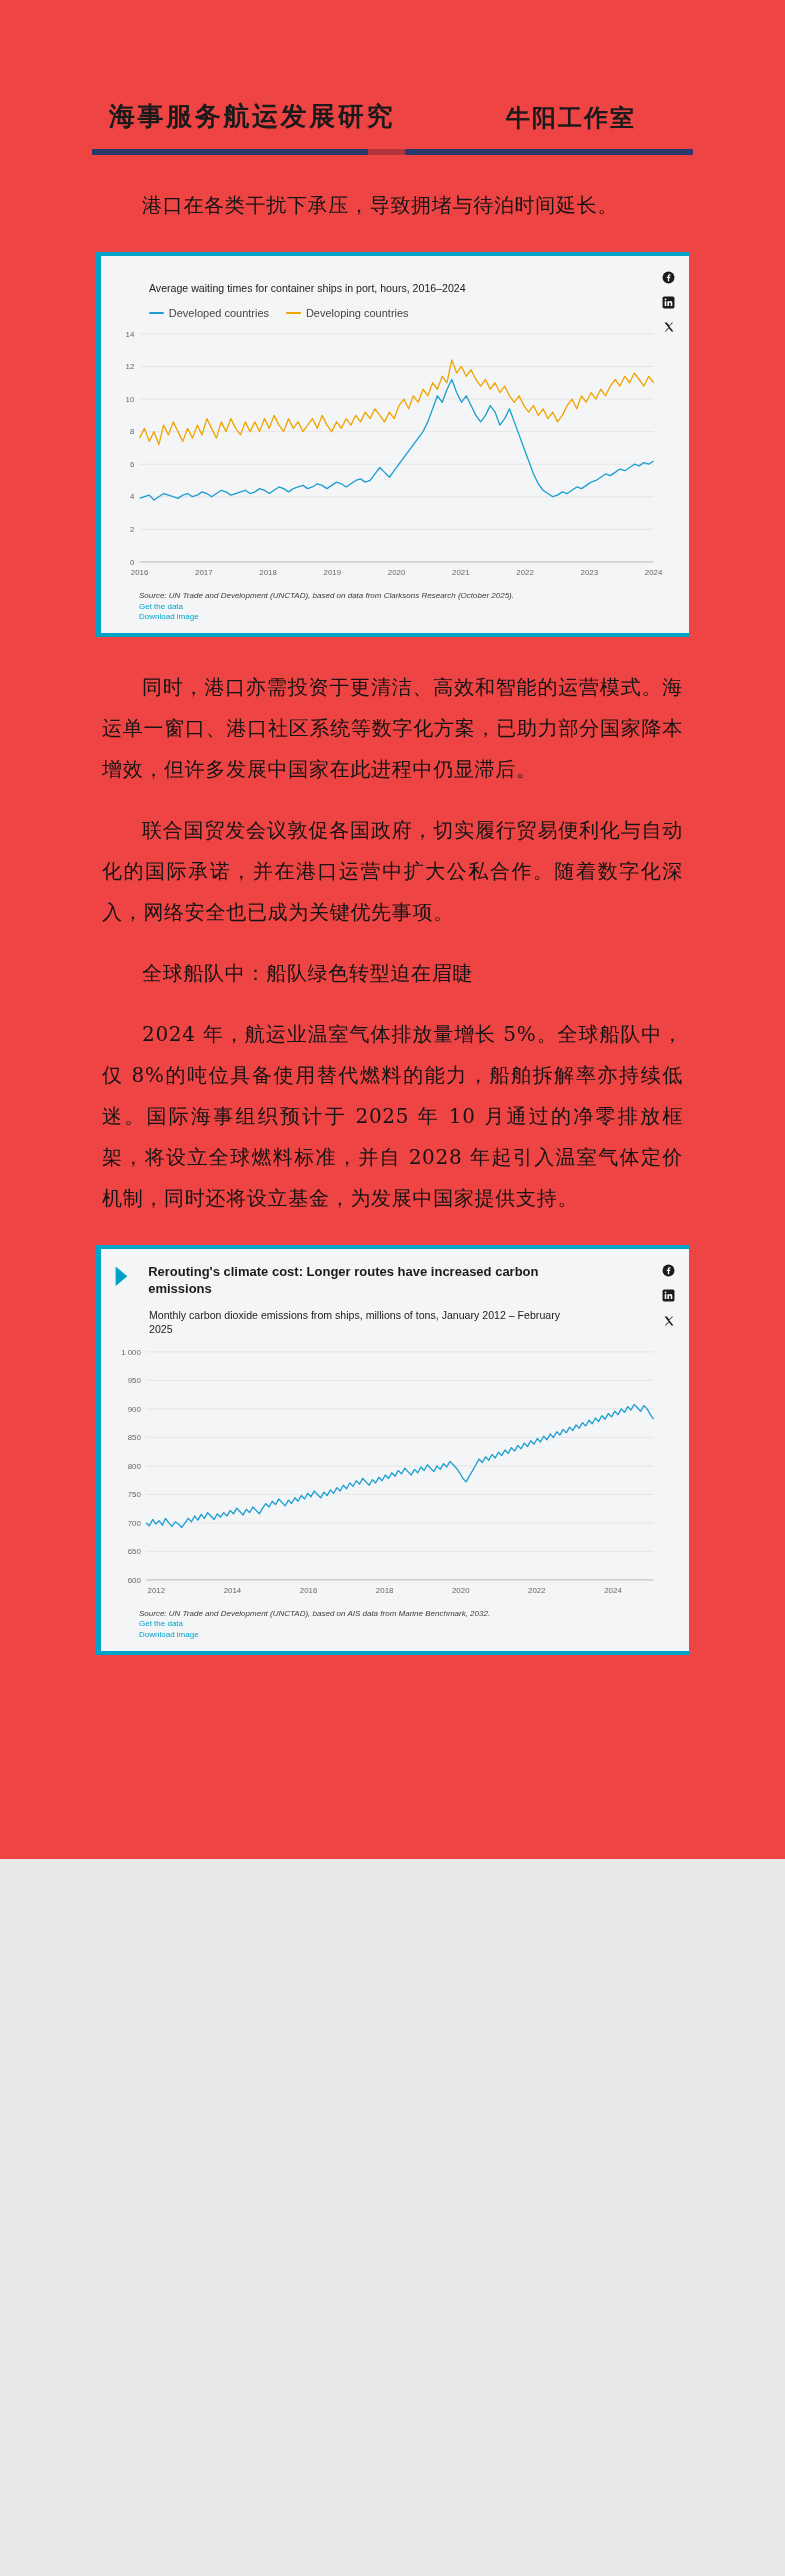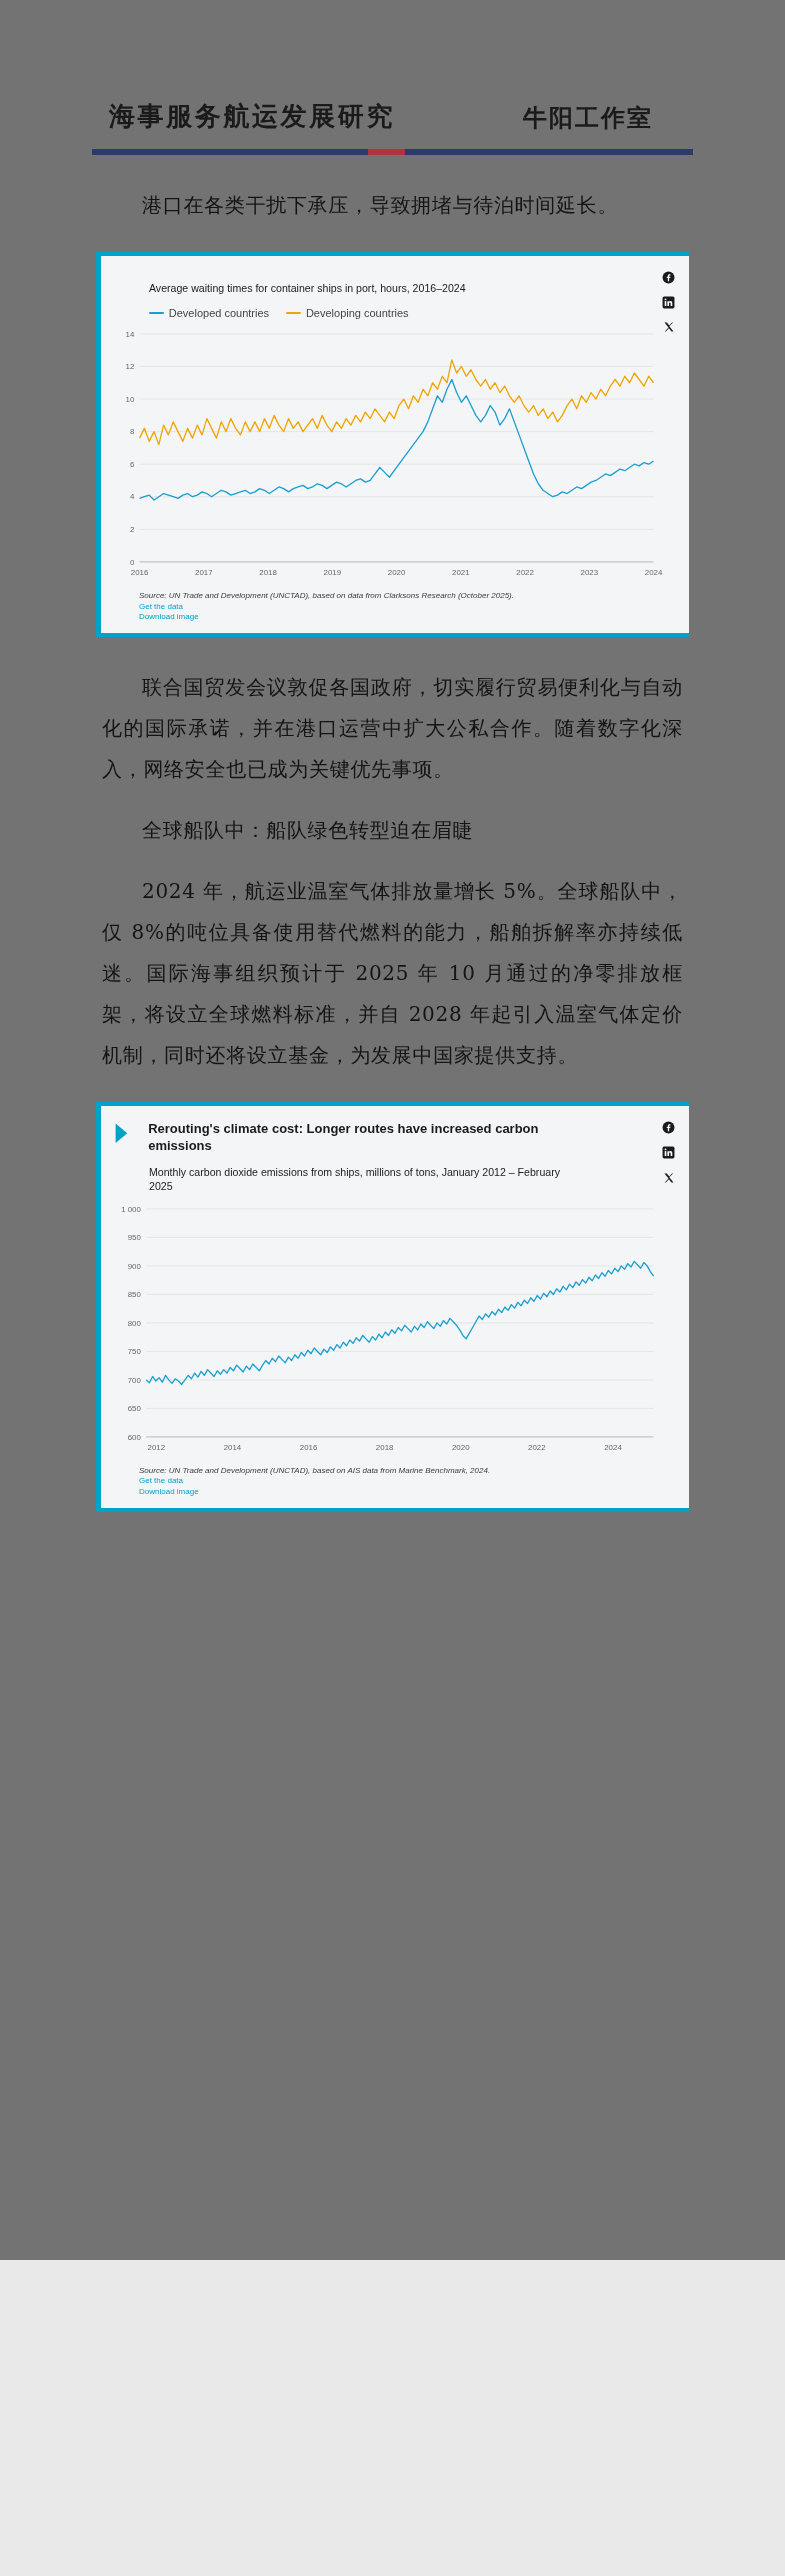--- a/index.html
+++ b/index.html
@@ -5,23 +5,23 @@
   html, body {
     margin: 0;
     padding: 0;
     background: #e9e9e9;
   }
   body {
     font-family: "Liberation Sans", sans-serif;
   }
   .page {
     width: 785px;
-    height: 2260px;
+    height: 1859px;
     margin: 0 auto;
-    background: #737373;
+    background: #ef4444;
     position: relative;
     overflow: hidden;
     box-sizing: border-box;
   }
   
   .header {
     padding: 99px 0 0 0;
   }
   .header-row {
     display: flex;
@@ -38,21 +38,21 @@
     white-space: nowrap;
   }
   .header-studio {
     font-family: "DejaVu Serif", serif;
     font-size: 24px;
     font-weight: 700;
     letter-spacing: 2px;
     color: #1a1a1a;
     white-space: nowrap;
     margin-left: auto;
-    margin-right: 23px;
+    margin-right: 40px;
   }
   .header-rule {
     margin: 14.5px 92px 0 92px;
     height: 6px;
     position: relative;
   }
   .header-rule .bar-left {
     position: absolute;
     left: 0; top: 0;
     width: 46%;
@@ -284,20 +284,21 @@
           <path d="M40.0,170.2 L47.3,155.3 L54.6,175.1 L61.9,160.3 L69.2,180.1 L76.4,150.4 L83.7,165.2 L91.0,145.5 L98.3,160.3 L105.6,175.1 L112.9,155.3 L120.2,170.2 L127.5,150.4 L134.8,165.2 L142.1,140.5 L149.3,155.3 L156.6,170.2 L163.9,145.5 L171.2,160.3 L178.5,140.5 L185.8,155.3 L193.1,165.2 L200.4,145.5 L207.7,160.3 L215.0,145.5 L222.2,160.3 L229.5,140.5 L236.8,155.3 L244.1,135.6 L251.4,150.4 L258.7,160.3 L266.0,140.5 L273.3,155.3 L280.6,145.5 L287.9,160.3 L295.1,150.4 L302.4,140.5 L309.7,155.3 L317.0,135.6 L324.3,150.4 L331.6,160.3 L338.9,145.5 L346.2,155.3 L353.5,140.5 L360.7,150.4 L368.0,135.6 L375.3,145.5 L382.6,130.6 L389.9,140.5 L397.2,125.7 L404.5,135.6 L411.8,145.5 L419.1,130.6 L426.4,140.5 L433.6,120.7 L440.9,110.9 L448.2,125.7 L455.5,105.9 L462.8,115.8 L470.1,96.0 L477.4,105.9 L484.7,86.1 L492.0,96.0 L499.3,76.3 L506.5,86.1 L513.8,51.5 L521.1,71.3 L528.4,61.4 L535.7,76.3 L543.0,66.4 L550.3,81.2 L557.6,91.1 L564.9,81.2 L572.1,96.0 L579.4,86.1 L586.7,101.0 L594.0,91.1 L601.3,105.9 L608.6,115.8 L615.9,105.9 L623.2,120.7 L630.5,130.6 L637.8,120.7 L645.0,135.6 L652.3,125.7 L659.6,140.5 L666.9,130.6 L674.2,145.5 L681.5,135.6 L688.8,120.7 L696.1,110.9 L703.4,125.7 L710.7,105.9 L717.9,115.8 L725.2,101.0 L732.5,110.9 L739.8,96.0 L747.1,105.9 L754.4,91.1 L761.7,81.2 L769.0,91.1 L776.3,76.3 L783.6,86.1 L790.8,71.3 L798.1,81.2 L805.4,91.1 L812.7,76.3 L820.0,86.1" fill="none" stroke="#f0a500" stroke-width="2" stroke-linejoin="round"></path>
         </svg>
     </div>
 
     <div class="fig-source">Source: UN Trade and Development (UNCTAD), based on data from Clarksons Research (October 2025).</div>
     <div class="fig-link">Get the data</div>
     <div class="fig-link">Download image</div>
   </div>
 
   <div class="body-text">
+    <p class="para">同时，港口亦需投资于更清洁、高效和智能的运营模式。海运单一窗口、港口社区系统等数字化方案，已助力部分国家降本增效，但许多发展中国家在此进程中仍显滞后。</p>
     <p class="para">联合国贸发会议敦促各国政府，切实履行贸易便利化与自动化的国际承诺，并在港口运营中扩大公私合作。随着数字化深入，网络安全也已成为关键优先事项。</p>
     <p class="para">全球船队中：船队绿色转型迫在眉睫</p>
     <p class="para">2024 年，航运业温室气体排放量增长 5%。全球船队中，仅 8%的吨位具备使用替代燃料的能力，船舶拆解率亦持续低迷。国际海事组织预计于 2025 年 10 月通过的净零排放框架，将设立全球燃料标准，并自 2028 年起引入温室气体定价机制，同时还将设立基金，为发展中国家提供支持。</p>
   </div>
 
   <div class="figure">
     <div class="fig-side-rule"></div>
 
     <div class="fig-head">
       <div class="fig-arrow">
@@ -356,19 +357,19 @@
           <text x="180.9" y="378" text-anchor="middle" font-size="12" fill="#666">2014</text>
           <text x="296.4" y="378" text-anchor="middle" font-size="12" fill="#666">2016</text>
           <text x="411.9" y="378" text-anchor="middle" font-size="12" fill="#666">2018</text>
           <text x="527.4" y="378" text-anchor="middle" font-size="12" fill="#666">2020</text>
           <text x="642.9" y="378" text-anchor="middle" font-size="12" fill="#666">2022</text>
           <text x="758.4" y="378" text-anchor="middle" font-size="12" fill="#666">2024</text>
           <path d="M50.0,271.5 L54.9,275.8 L59.8,266.3 L64.7,273.2 L69.6,268.0 L74.5,275.0 L79.4,264.6 L84.3,271.5 L89.2,276.7 L94.1,269.8 L99.0,273.2 L103.9,278.4 L108.9,271.5 L113.8,264.6 L118.7,269.8 L123.6,261.1 L128.5,267.2 L133.4,258.5 L138.3,264.6 L143.2,255.9 L148.1,261.1 L153.0,266.3 L157.9,257.7 L162.8,262.9 L167.7,255.9 L172.6,261.1 L177.5,252.5 L182.4,257.7 L187.3,249.0 L192.2,254.2 L197.1,259.4 L202.0,250.7 L206.9,255.9 L211.8,247.3 L216.8,252.5 L221.7,257.7 L226.6,249.0 L231.5,242.1 L236.4,247.3 L241.3,238.6 L246.2,243.8 L251.1,235.2 L256.0,240.4 L260.9,245.6 L265.8,236.9 L270.7,242.1 L275.6,233.4 L280.5,238.6 L285.4,230.0 L290.3,235.2 L295.2,226.5 L300.1,231.7 L305.0,223.1 L309.9,228.3 L314.8,233.4 L319.7,224.8 L324.6,230.0 L329.6,221.3 L334.5,226.5 L339.4,217.9 L344.3,223.1 L349.2,214.4 L354.1,219.6 L359.0,211.0 L363.9,216.1 L368.8,207.5 L373.7,212.7 L378.6,204.0 L383.5,209.2 L388.4,214.4 L393.3,205.8 L398.2,211.0 L403.1,202.3 L408.0,207.5 L412.9,198.8 L417.8,204.0 L422.7,195.4 L427.6,200.6 L432.5,191.9 L437.5,197.1 L442.4,188.5 L447.3,193.7 L452.2,198.8 L457.1,190.2 L462.0,195.4 L466.9,186.7 L471.8,191.9 L476.7,183.3 L481.6,188.5 L486.5,193.7 L491.4,185.0 L496.3,190.2 L501.2,181.5 L506.1,186.7 L511.0,178.1 L515.9,183.3 L520.8,188.5 L525.7,195.4 L530.6,204.0 L535.5,209.2 L540.4,200.6 L545.4,191.9 L550.3,183.3 L555.2,174.6 L560.1,179.8 L565.0,171.2 L569.9,176.3 L574.8,167.7 L579.7,172.9 L584.6,164.2 L589.5,169.4 L594.4,160.8 L599.3,166.0 L604.2,157.3 L609.1,162.5 L614.0,153.9 L618.9,159.1 L623.8,150.4 L628.7,155.6 L633.6,146.9 L638.5,152.1 L643.4,143.5 L648.3,148.7 L653.2,140.0 L658.2,145.2 L663.1,136.6 L668.0,141.8 L672.9,133.1 L677.8,138.3 L682.7,129.6 L687.6,134.8 L692.5,126.2 L697.4,131.4 L702.3,122.7 L707.2,127.9 L712.1,119.3 L717.0,124.4 L721.9,115.8 L726.8,121.0 L731.7,112.3 L736.6,117.5 L741.5,108.9 L746.4,114.1 L751.3,105.4 L756.2,110.6 L761.1,102.0 L766.1,107.2 L771.0,98.5 L775.9,103.7 L780.8,95.0 L785.7,100.2 L790.6,91.6 L795.5,96.8 L800.4,102.0 L805.3,93.3 L810.2,98.5 L815.1,107.2 L820.0,114.1" fill="none" stroke="#1b9fd0" stroke-width="2" stroke-linejoin="round"></path>
         </svg>
     </div>
 
-    <div class="fig-source">Source: UN Trade and Development (UNCTAD), based on AIS data from Marine Benchmark, 2024.</div>
+    <div class="fig-source">Source: UN Trade and Development (UNCTAD), based on AIS data from Marine Benchmark, 2032.</div>
     <div class="fig-link">Get the data</div>
     <div class="fig-link">Download image</div>
   </div>
 
 </div>
 
 
 </body></html>

